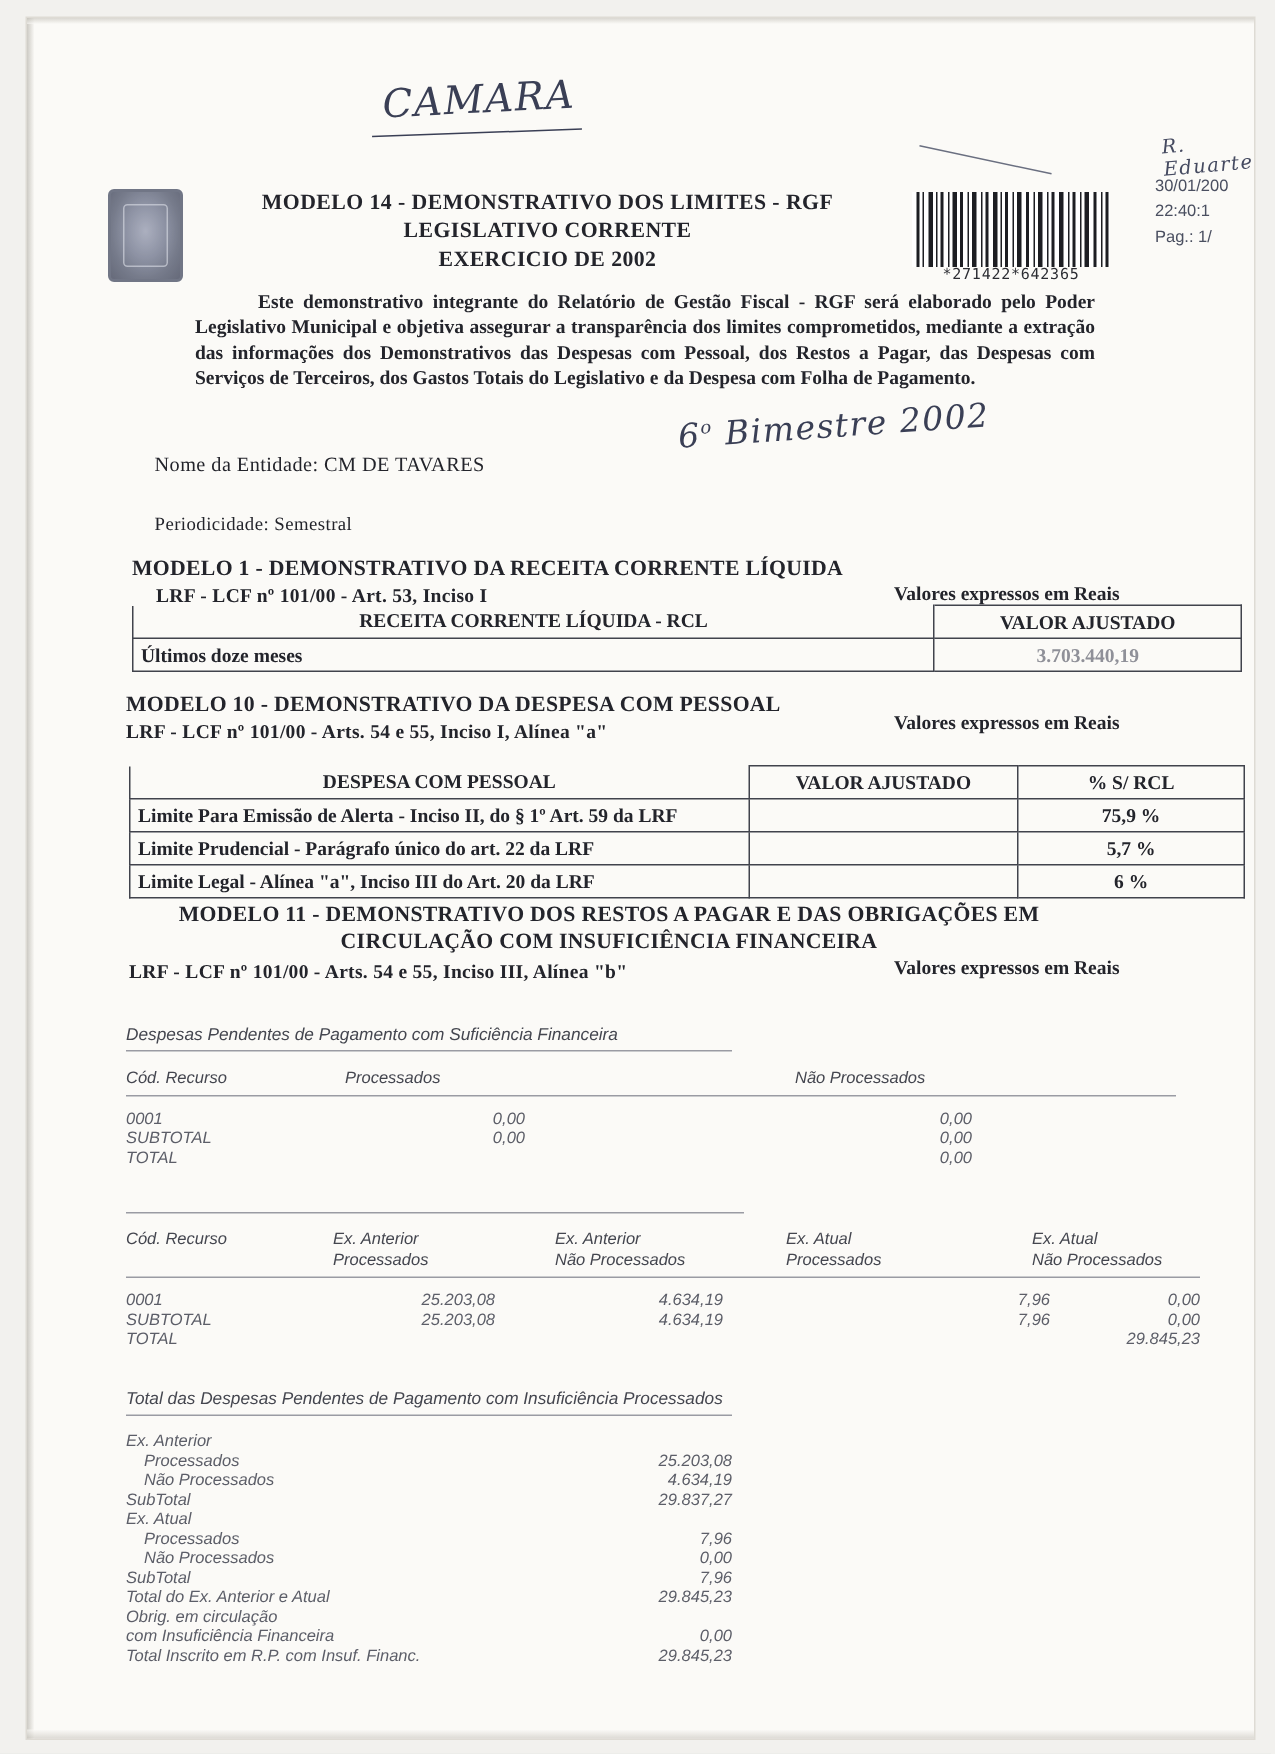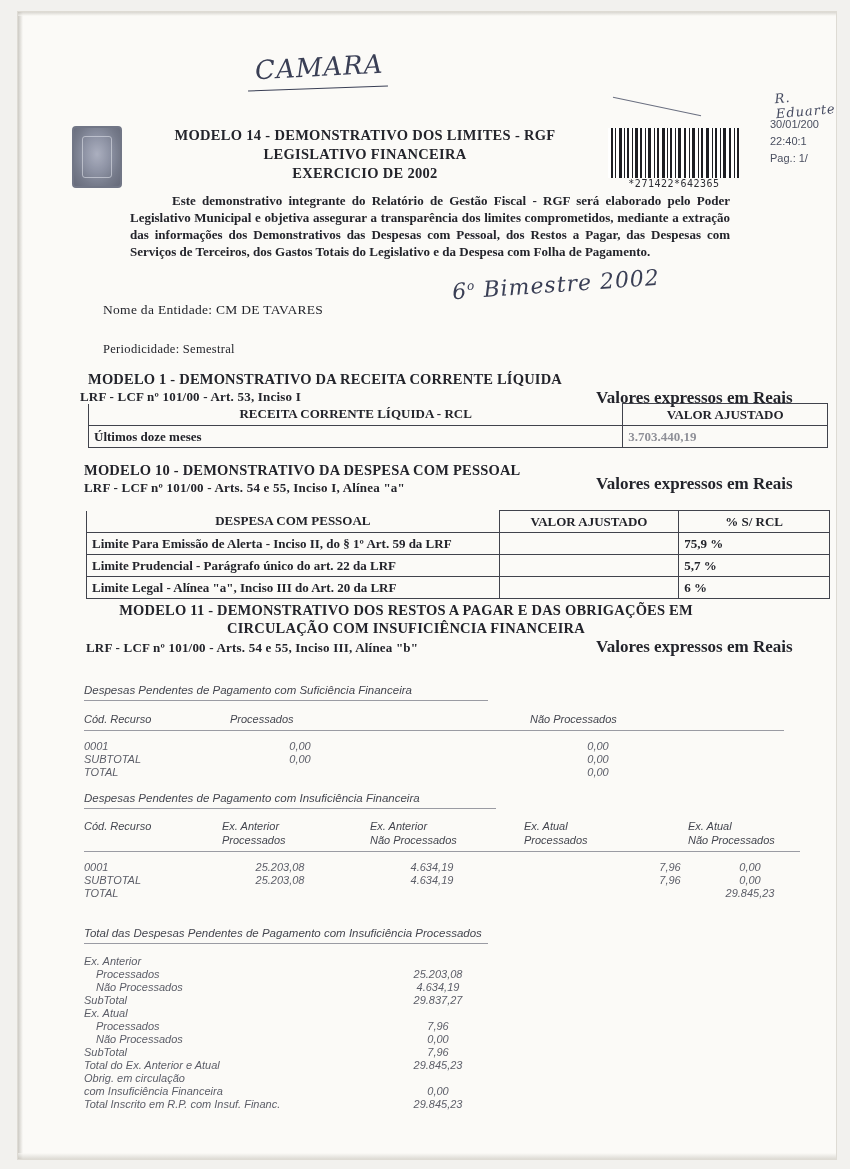--- a/index.html
+++ b/index.html
@@ -95,47 +95,47 @@
   }
 
   
   .model-head{
     position:absolute;font-weight:bold;font-size:14.5px;letter-spacing:.2px;line-height:18px;
   }
   .model-sub{
     position:absolute;font-weight:bold;font-size:13px;letter-spacing:.2px;
   }
   .valores{
-    position:absolute;font-weight:bold;font-size:17px;
+    position:absolute;font-weight:bold;font-size:13px;
   }
   table.grid{
     position:absolute;border-collapse:collapse;font-weight:bold;font-size:13px;
   }
   table.grid td{
     border:1px solid #41434c;
     padding:2px 5px;
     height:17px;
     white-space:nowrap;
   }
   table.grid td.c{text-align:center;}
-  table.grid td.r{text-align:left;}
+  table.grid td.r{text-align:center;}
   table.grid td.faint{color:#8f9098;}
 
   
   .rep{
     position:absolute;
     font-family:"Liberation Sans", sans-serif;
     font-style:italic;
     font-size:11px;
     color:#5c5e68;
     white-space:nowrap;
   }
   .rep.dk{color:#44464f;}
   .rep.t{font-size:11.5px;}
-  .rep.r{text-align:center;}
+  .rep.r{text-align:right;}
   .rule{position:absolute;height:1px;background:#9a9ba3;}
 </style>
 </head>
 <body>
 
 <div id="sheet">
   <div id="paper"></div>
   <div class="edge-l"></div>
   <div class="edge-t"></div>
   <div class="edge-b"></div>
@@ -192,37 +192,37 @@
     </div>
     <div id="barcode-num">*271422*642365</div>
     <div id="stamp-lines">
       <div>30/01/200</div>
       <div>22:40:1</div>
       <div>Pag.: 1/</div>
     </div>
 
     <div id="title-block">
       <div>MODELO 14 - DEMONSTRATIVO DOS LIMITES - RGF</div>
-      <div>LEGISLATIVO FINANCEIRA</div>
+      <div>LEGISLATIVO CORRENTE</div>
       <div>EXERCICIO DE 2002</div>
     </div>
 
     <div id="intro">Este demonstrativo integrante do Relatório de Gestão Fiscal - RGF será elaborado pelo Poder Legislativo Municipal e objetiva assegurar a transparência dos limites comprometidos, mediante a extração das informações dos Demonstrativos das Despesas com Pessoal, dos Restos a Pagar, das Despesas com Serviços de Terceiros, dos Gastos Totais do Legislativo e da Despesa com Folha de Pagamento.</div>
 
     <div id="entity">
       <span>Nome da Entidade:</span>
       <span>CM DE TAVARES</span>
     </div>
     <div id="period">
       <span>Periodicidade:</span>
       <span>Semestral</span>
     </div>
 
     <div class="model-head" style="left:88px;top:370px;">MODELO 1 - DEMONSTRATIVO DA RECEITA CORRENTE LÍQUIDA</div>
-    <div class="model-sub" style="left:80px;top:389px;">LRF - LCF nº 101/00 - Art. 53, Inciso I</div>
+    <div class="model-sub" style="left:104px;top:389px;">LRF - LCF nº 101/00 - Art. 53, Inciso I</div>
     <div class="valores" style="left:596px;top:388px;">Valores expressos em Reais</div>
 
     <table class="grid" style="left:88px;top:403px;width:740px;">
       <tbody>
           <tr>
         <td class="c" style="width:532px;border-top:0;">RECEITA CORRENTE LÍQUIDA - RCL</td>
         <td class="c" style="width:196px;">VALOR AJUSTADO</td>
       </tr>
       <tr>
         <td>Últimos doze meses</td>
@@ -279,21 +279,20 @@
     <div class="rep r" style="left:250px;top:740px;width:100px;">0,00</div>
     <div class="rep r" style="left:548px;top:740px;width:100px;">0,00</div>
 
     <div class="rep" style="left:84px;top:753px;">SUBTOTAL</div>
     <div class="rep r" style="left:250px;top:753px;width:100px;">0,00</div>
     <div class="rep r" style="left:548px;top:753px;width:100px;">0,00</div>
 
     <div class="rep" style="left:84px;top:766px;">TOTAL</div>
     <div class="rep r" style="left:548px;top:766px;width:100px;">0,00</div>
 
-    <div class="rep t dk" style="left:84px;top:792px;">Despesas Pendentes de Pagamento com Insuficiência Financeira</div>
     <div class="rule" style="left:84px;top:808px;width:412px;"></div>
 
     <div class="rep dk" style="left:84px;top:820px;">Cód. Recurso</div>
     <div class="rep dk" style="left:222px;top:820px;">Ex. Anterior</div>
     <div class="rep dk" style="left:222px;top:834px;">Processados</div>
     <div class="rep dk" style="left:370px;top:820px;">Ex. Anterior</div>
     <div class="rep dk" style="left:370px;top:834px;">Não Processados</div>
     <div class="rep dk" style="left:524px;top:820px;">Ex. Atual</div>
     <div class="rep dk" style="left:524px;top:834px;">Processados</div>
     <div class="rep dk" style="left:688px;top:820px;">Ex. Atual</div>

